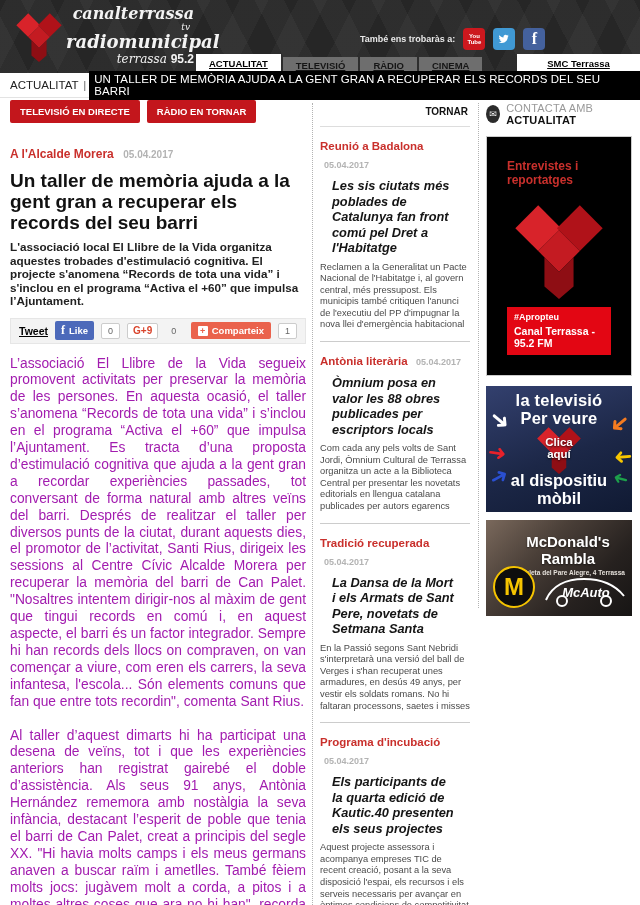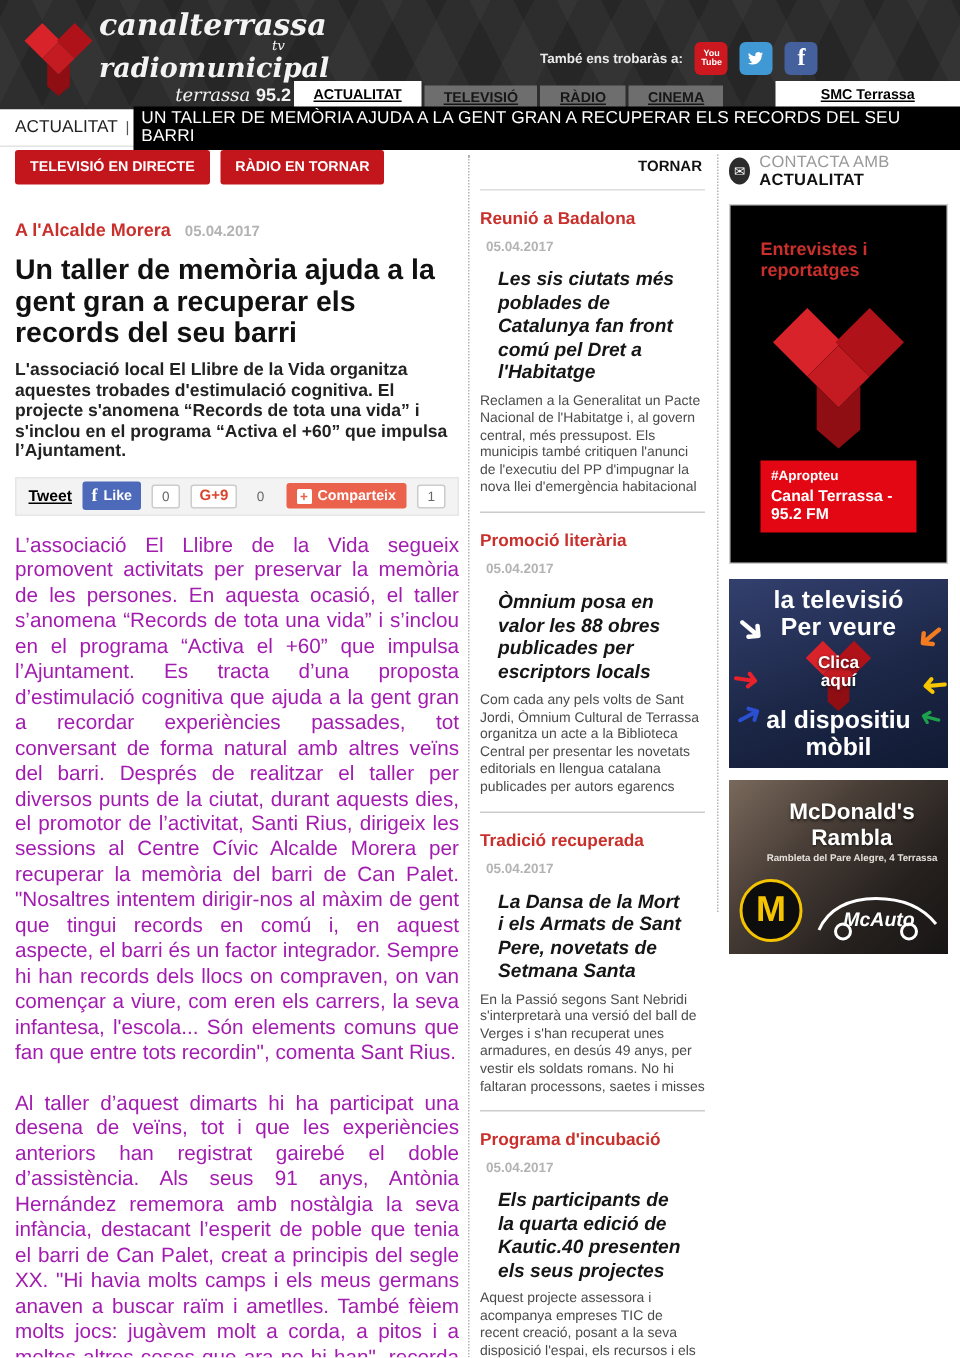--- a/index.html
+++ b/index.html
@@ -13,21 +13,21 @@
   .site-header{
     position:absolute; top:0; left:0; width:640px; height:73px;
     background:#262626;
     background-image:
       repeating-linear-gradient(63deg, rgba(255,255,255,0.035) 0 26px, rgba(0,0,0,0) 26px 52px),
       repeating-linear-gradient(-63deg, rgba(255,255,255,0.03) 0 26px, rgba(0,0,0,0) 26px 52px);
   }
   .logo-wrap{ position:absolute; left:12px; top:6px; display:flex; align-items:center; }
   .logo-mark{ width:54px; height:56px; }
   .logo-text{ width:128px; text-align:right; color:#f3f3f3; font-family:"DejaVu Serif", serif; font-style:italic; line-height:1; }
-  .logo-l1{ font-size:20px; font-weight:bold;text-align:right; }
+  .logo-l1{ font-size:16px; font-weight:bold;text-align:right; }
   .logo-tv{ font-size:9px; display:block; margin:1px 4px 1px 0; }
   .logo-l2{ font-size:18px; font-weight:bold; }
   .logo-l3{ font-size:12px; margin-top:2px; }
   .logo-l3 b{ font-style:normal; font-family:"Liberation Sans", sans-serif; font-size:12px; }
   .follow{ position:absolute; top:28px; left:360px; display:flex; align-items:center; gap:8px; }
   .follow-label{ color:#e8e8e8; font-size:9px; font-weight:bold; }
   .sicon{ width:22px; height:22px; border-radius:4px; display:flex; flex-direction:column; align-items:center; justify-content:center; color:#fff; font-weight:bold; cursor:pointer; }
   .sicon.yt{ background:#cc181e; font-size:6px; line-height:6.5px; }
   .sicon.tw{ background:#4099d4; }
   .sicon.fb{ background:#44619d; font-size:16px; font-family:"Liberation Serif", serif; }
@@ -103,21 +103,21 @@
   .tvb-bottom{ position:absolute; bottom:5px; width:100%; font-size:16.5px; line-height:18px; }
   .tvb-logo{ position:absolute; left:50%; top:50%; transform:translate(-50%,-50%); width:52px; height:52px; }
   .tvb-cta{ position:absolute; left:50%; top:50%; transform:translate(-50%,-54%); font-size:11.5px; line-height:12px; text-shadow:0 1px 2px rgba(0,0,0,.7); }
   .arrow{ position:absolute; font-size:22px; line-height:1; font-weight:normal; }
   .ar-w{ left:4px; top:22px; color:#fff; transform:rotate(40deg); font-size:24px;}
   .ar-o{ right:2px; top:26px; color:#f47b20; transform:rotate(140deg); font-size:24px;}
   .ar-r{ left:2px; top:56px; color:#e8212a; transform:rotate(8deg);}
   .ar-y{ right:0px; top:60px; color:#f7c600; transform:rotate(175deg);}
   .ar-b{ left:4px; top:80px; color:#2a4fd0; transform:rotate(-28deg);}
   .ar-g{ right:4px; top:84px; color:#1da04b; transform:rotate(195deg); font-size:18px;}
-  .mcd-ad{ margin-top:8px; width:146px; height:116px; position:relative; overflow:hidden; cursor:pointer;
+  .mcd-ad{ margin-top:8px; width:146px; height:96px; position:relative; overflow:hidden; cursor:pointer;
         background:linear-gradient(135deg,#7a695c 0%, #4a3f38 35%, #26211f 70%, #171514 100%); color:#fff;padding-left:18px; }
   .mcd-title{ text-align:center; font-size:15px; font-weight:bold; margin-top:13px; text-shadow:0 1px 2px rgba(0,0,0,.6); }
   .mcd-sub{ text-align:center; font-size:6.5px; font-weight:bold; color:#e5e0da; margin-top:2px; }
   .mcd-logo{ position:absolute; left:7px; bottom:8px; width:42px; height:42px; border-radius:50%;
         background:#0d0d0d; border:2px solid #f5c400; display:flex; align-items:center; justify-content:center; }
   .mcd-m{ color:#f5c400; font-size:24px; font-weight:bold; line-height:1; }
   .mcauto{ position:absolute; right:2px; bottom:6px; width:88px; height:40px; }
 </style>
 </head>
 <body>
@@ -213,21 +213,21 @@
   <div class="col-mid">
     <div class="tornar">TORNAR</div>
 
     <div class="news-item">
       <span class="ni-cat">Reunió a Badalona</span>
       <span class="ni-date">05.04.2017</span>
       <div class="ni-title">Les sis ciutats més poblades de Catalunya fan front comú pel Dret a l'Habitatge</div>
       <div class="ni-sum">Reclamen a la Generalitat un Pacte Nacional de l'Habitatge i, al govern central, més pressupost. Els municipis també critiquen l'anunci de l'executiu del PP d'impugnar la nova llei d'emergència habitacional</div>
     </div>
     <div class="news-item">
-      <span class="ni-cat">Promoció literària</span>
+      <span class="ni-cat">Antònia literària</span>
       <span class="ni-date">05.04.2017</span>
       <div class="ni-title">Òmnium posa en valor les 88 obres publicades per escriptors locals</div>
       <div class="ni-sum">Com cada any pels volts de Sant Jordi, Òmnium Cultural de Terrassa organitza un acte a la Biblioteca Central per presentar les novetats editorials en llengua catalana publicades per autors egarencs</div>
     </div>
     <div class="news-item">
       <span class="ni-cat">Tradició recuperada</span>
       <span class="ni-date">05.04.2017</span>
       <div class="ni-title">La Dansa de la Mort i els Armats de Sant Pere, novetats de Setmana Santa</div>
       <div class="ni-sum">En la Passió segons Sant Nebridi s'interpretarà una versió del ball de Verges i s'han recuperat unes armadures, en desús 49 anys, per vestir els soldats romans. No hi faltaran processons, saetes i misses</div>
     </div>

